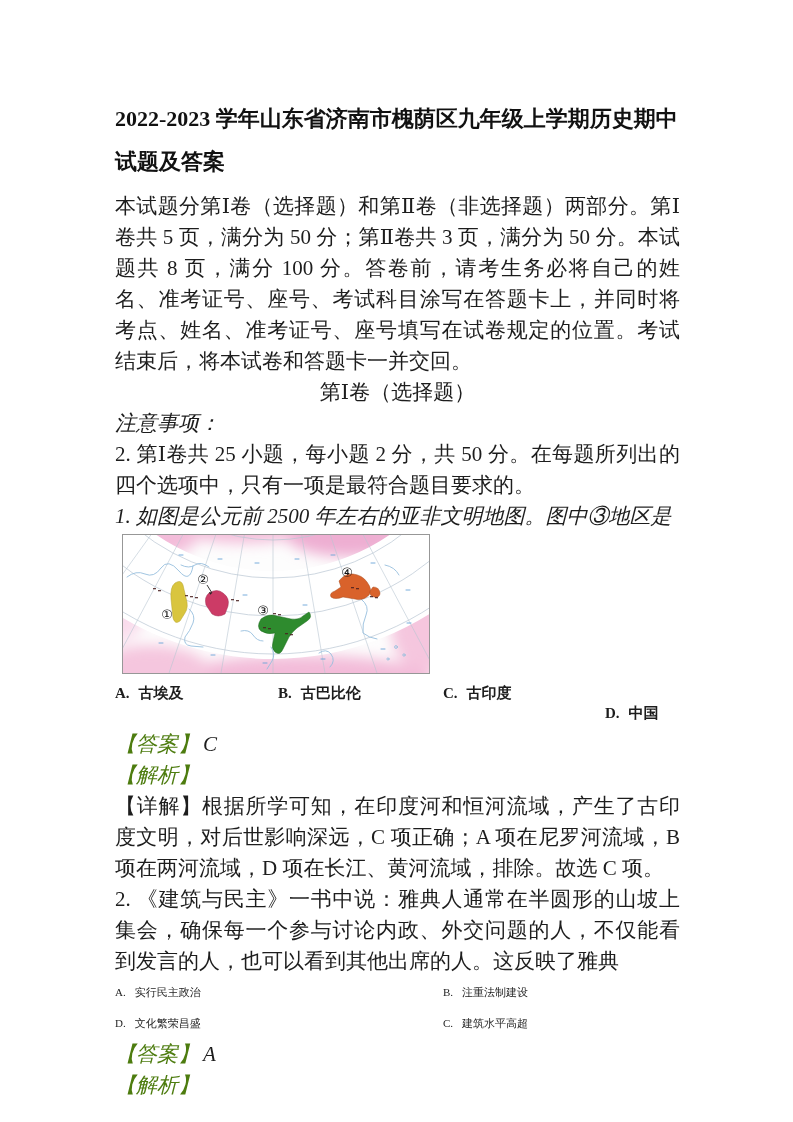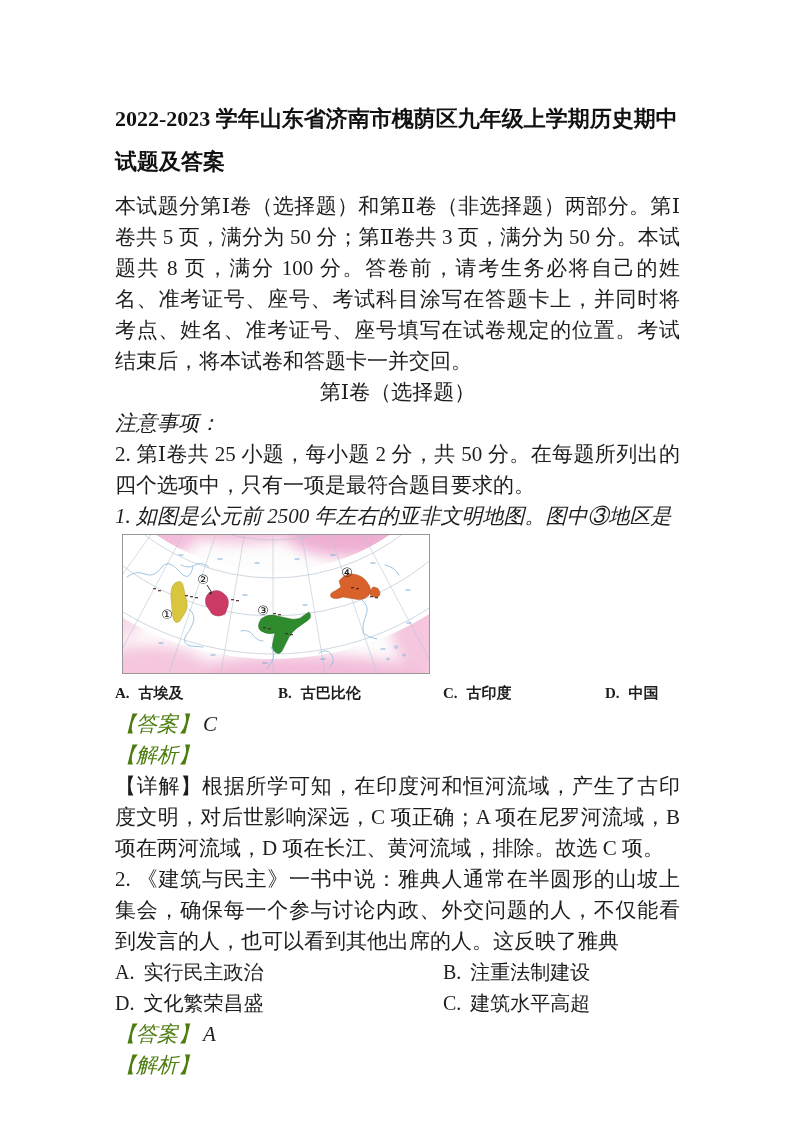--- a/index.html
+++ b/index.html
@@ -28,22 +28,22 @@
   }
   p.single{text-align:left;font-style:italic;}
   p.center{text-align:center;}
   .tag-blue{color:#4d7c0f;}
   .ans-letter{margin-left:4px;}
   .opt-label{margin-right:9px;}
   .q1opts{display:flex;font-size:15px;line-height:31px;font-weight:bold;}
   .q1opts .c1{width:163px;}
   .q1opts .c2{width:165px;}
   .q1opts .c3{width:162px;}
-  .q1opts .c4{flex:1;}
-  .q2opts{display:grid;grid-template-columns:328px 1fr;font-size:20px;line-height:31px;}
+  .q1opts .c4{flex:1;margin-top:20px;}
+  .q2opts{display:grid;grid-template-columns:328px 1fr;font-size:11px;line-height:31px;}
   .map-wrap{
     margin:2px 0 4px 7px;
     width:306px;height:138px;
     border:1px solid #979797;
     line-height:0;
   }
 </style>
 </head>
 <body>
 

